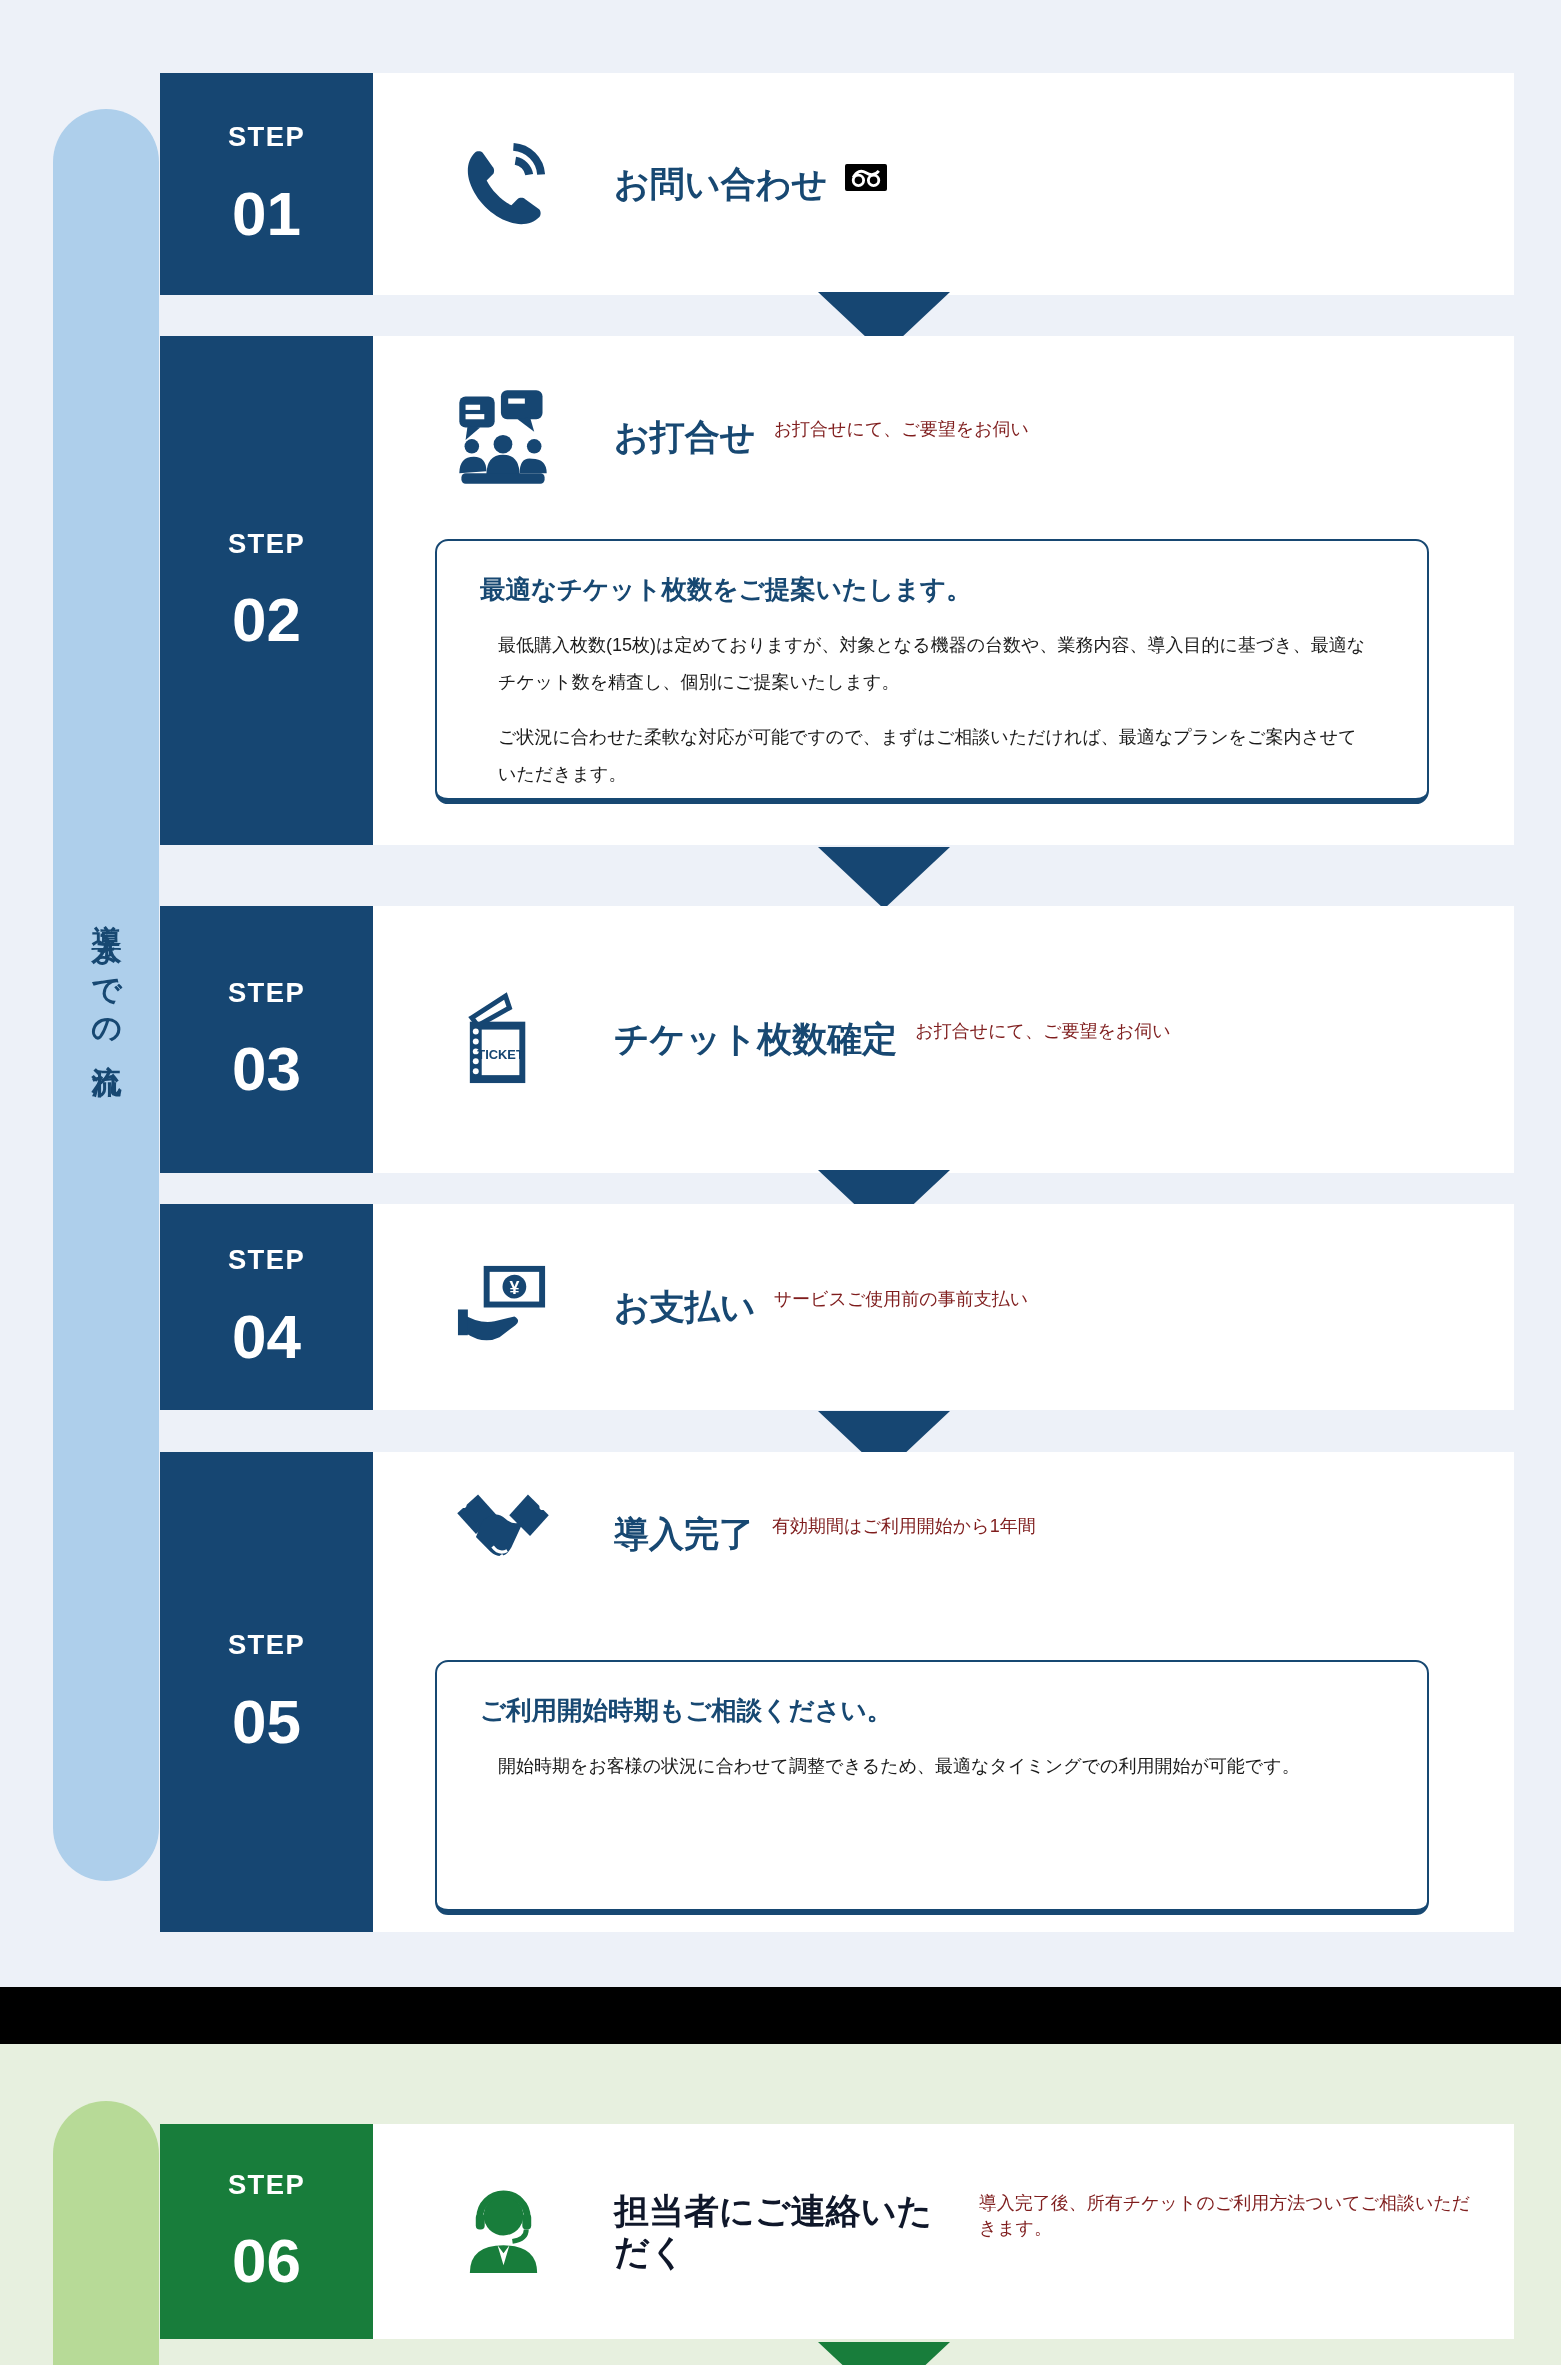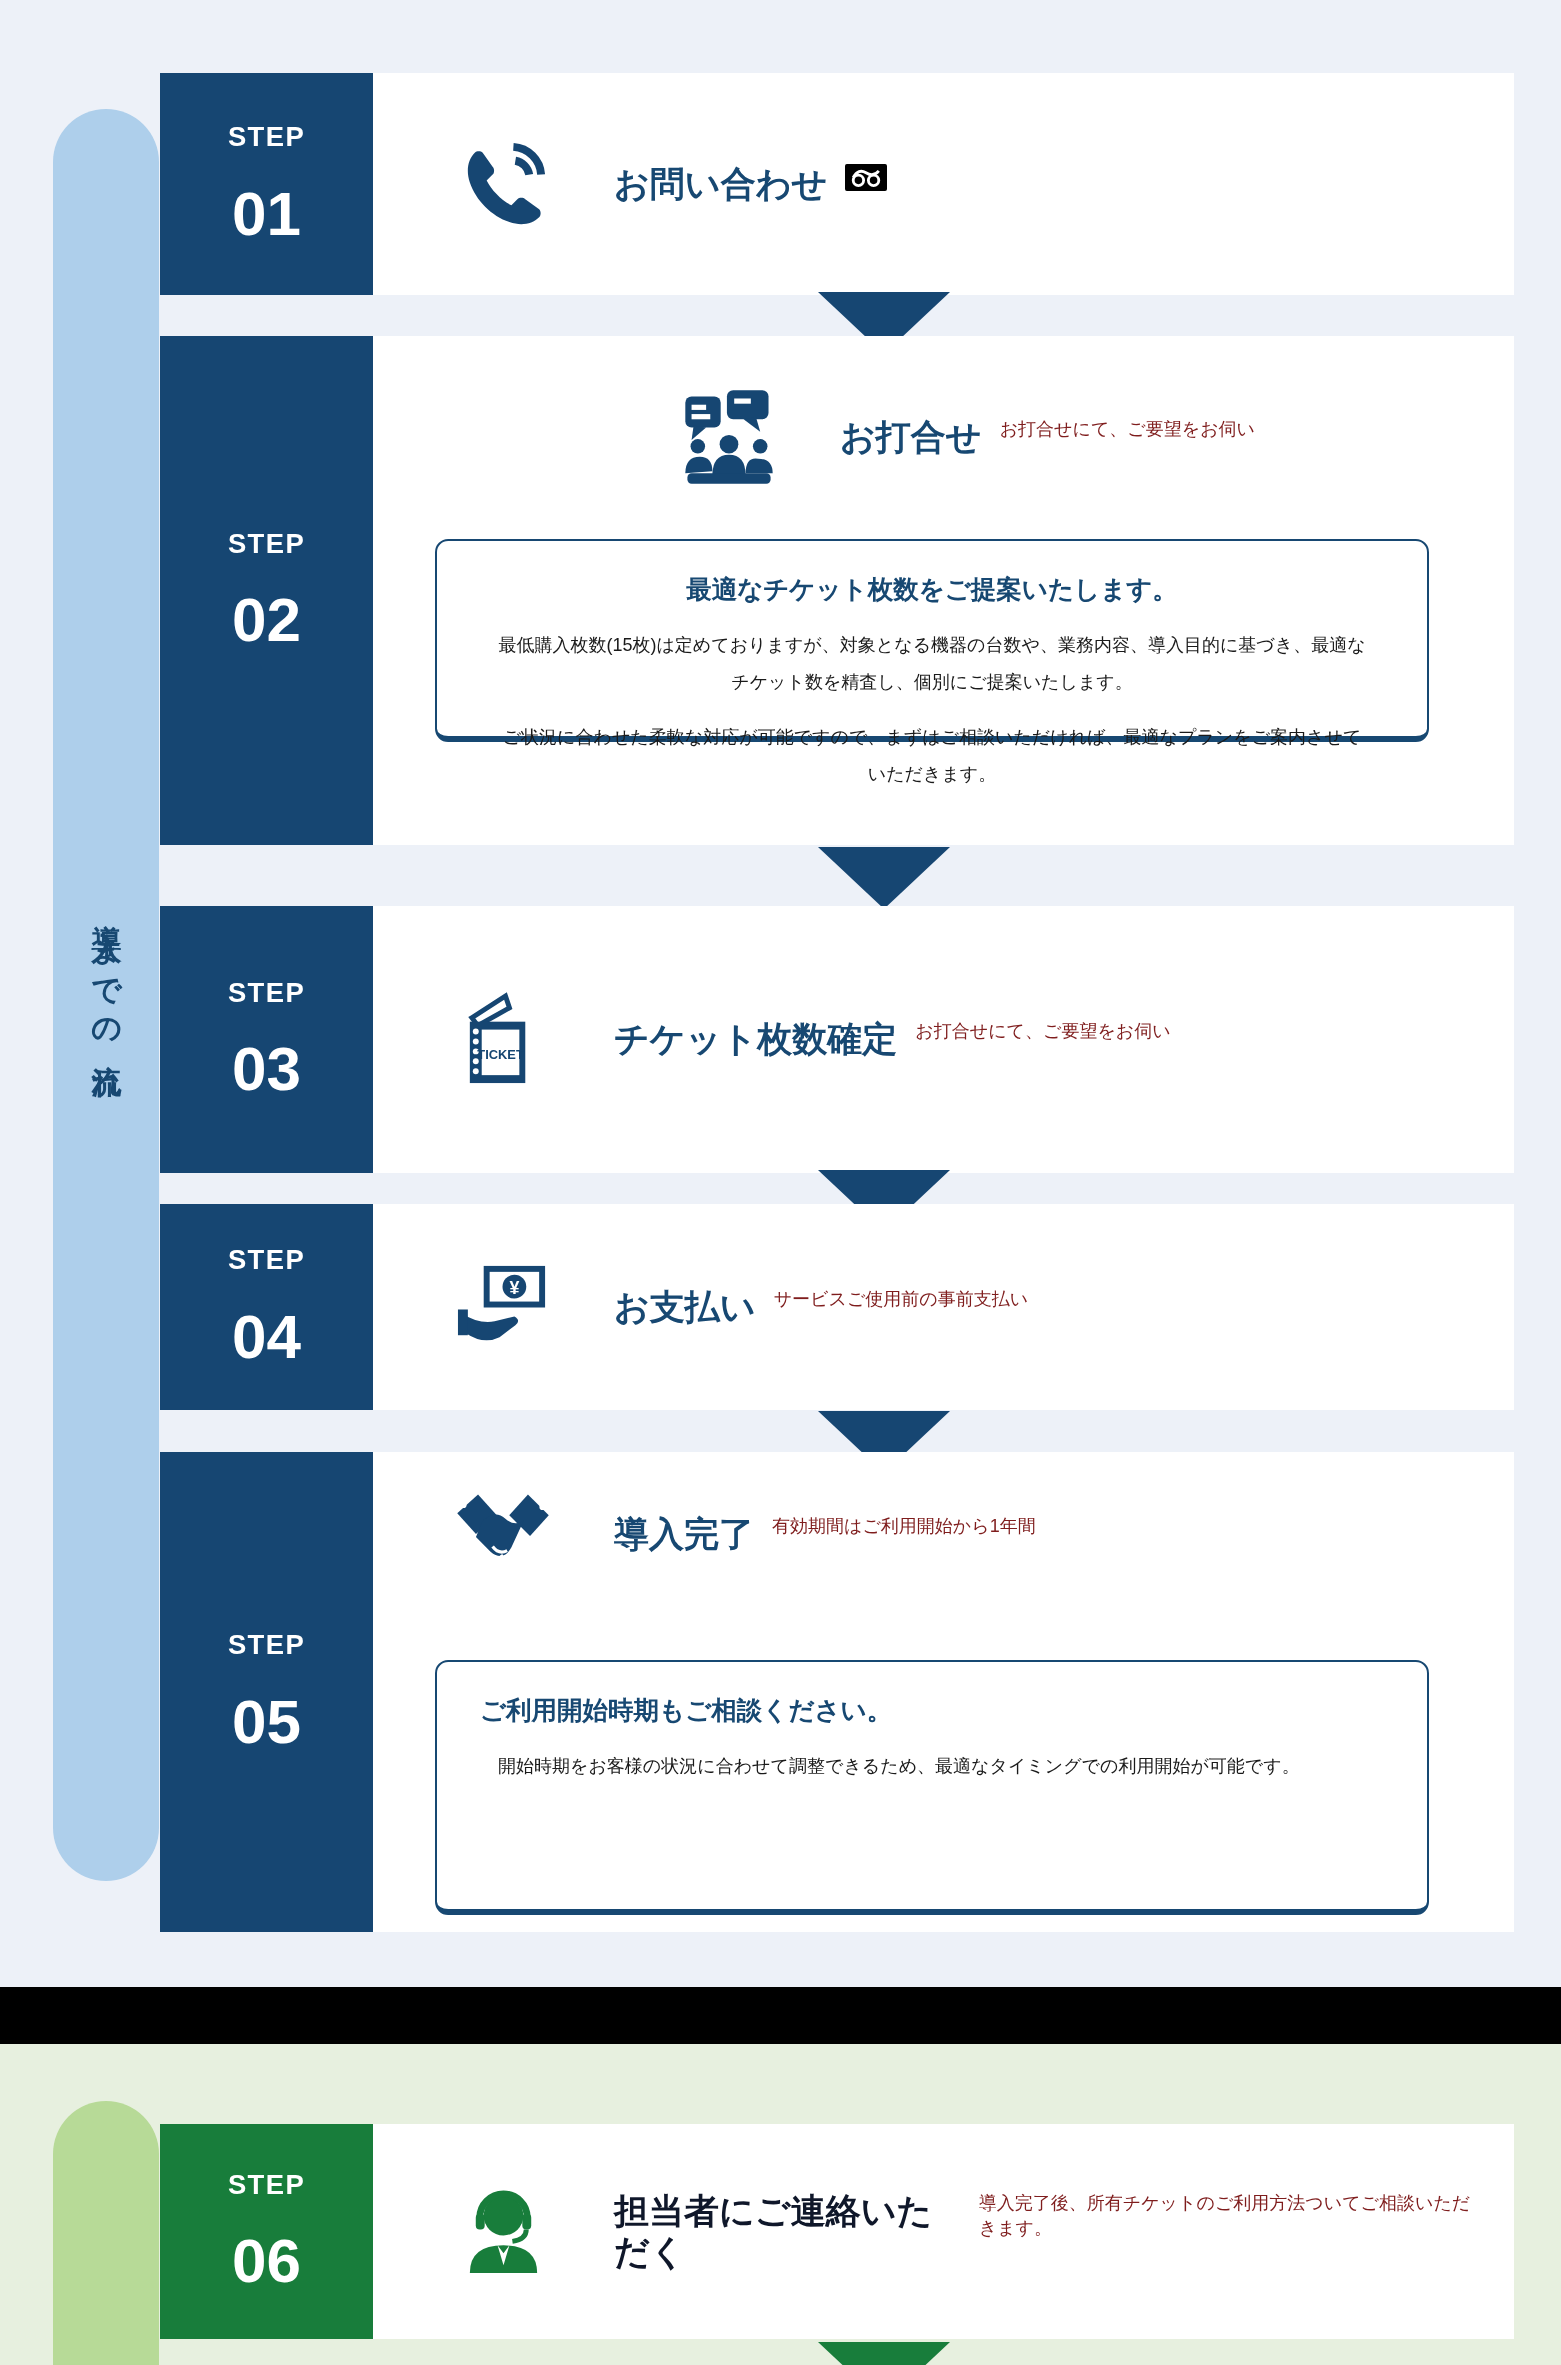--- a/index.html
+++ b/index.html
@@ -89,21 +89,21 @@
       </div>
     </div>
   </div>
   <div class="tri tri-blue" style="left:818px;top:292px;"></div>
 
   <div class="row" style="top:336px;height:509px;">
     <div class="stepbox stepbox-blue">
       <div class="step-word">STEP</div>
       <div class="step-num">02</div>
     </div>
-    <div class="content content-fixed" style="height:203px;justify-content:center;">
+    <div class="content content-fixed" style="height:203px;">
       <div class="icon-wrap">
         <svg width="104" height="104" viewBox="0 0 100 100" fill="#164672">
           <rect x="8" y="10" width="34" height="30" rx="6"></rect>
           <path d="M16,38 L14,52 L28,40 Z"></path>
           <rect x="14" y="18" width="14" height="5" fill="#fff"></rect>
           <rect x="14" y="27" width="18" height="5" fill="#fff"></rect>
           <rect x="48" y="4" width="40" height="28" rx="6"></rect>
           <path d="M76,30 L80,44 L64,32 Z"></path>
           <rect x="55" y="12" width="16" height="5" fill="#fff"></rect>
           <circle cx="20" cy="58" r="7"></circle>
@@ -113,21 +113,21 @@
           <path d="M34,86 q0,-20 16,-20 q16,0 16,20 Z"></path>
           <path d="M66,84 q0,-16 12,-14 q14,0 14,14 Z"></path>
           <rect x="10" y="84" width="80" height="10" rx="4"></rect>
         </svg>
       </div>
       <div class="texts">
         <div class="title title-blue">お打合せ</div>
         <div class="subtitle">お打合せにて、ご要望をお伺い</div>
       </div>
     </div>
-    <div class="callout" style="top:203px;height:203px;text-align:center;">
+    <div class="callout" style="top:203px;height:265px;">
       <p class="callout-title">最適なチケット枚数をご提案いたします。</p>
       <p class="callout-body">最低購入枚数(15枚)は定めておりますが、対象となる機器の台数や、業務内容、導入目的に基づき、最適なチケット数を精査し、個別にご提案いたします。</p>
       <p class="callout-body">ご状況に合わせた柔軟な対応が可能ですので、まずはご相談いただければ、最適なプランをご案内させていただきます。</p>
     </div>
   </div>
   <div class="tri tri-blue" style="left:818px;top:847px;"></div>
 
   <div class="row" style="top:906px;height:267px;">
     <div class="stepbox stepbox-blue">
       <div class="step-word">STEP</div>

